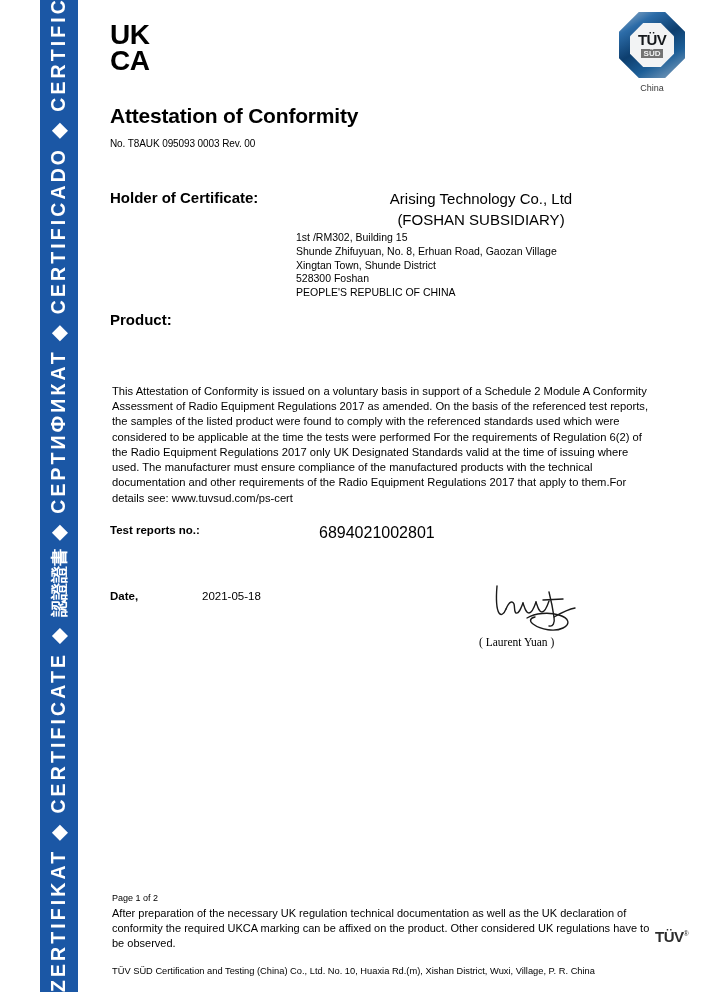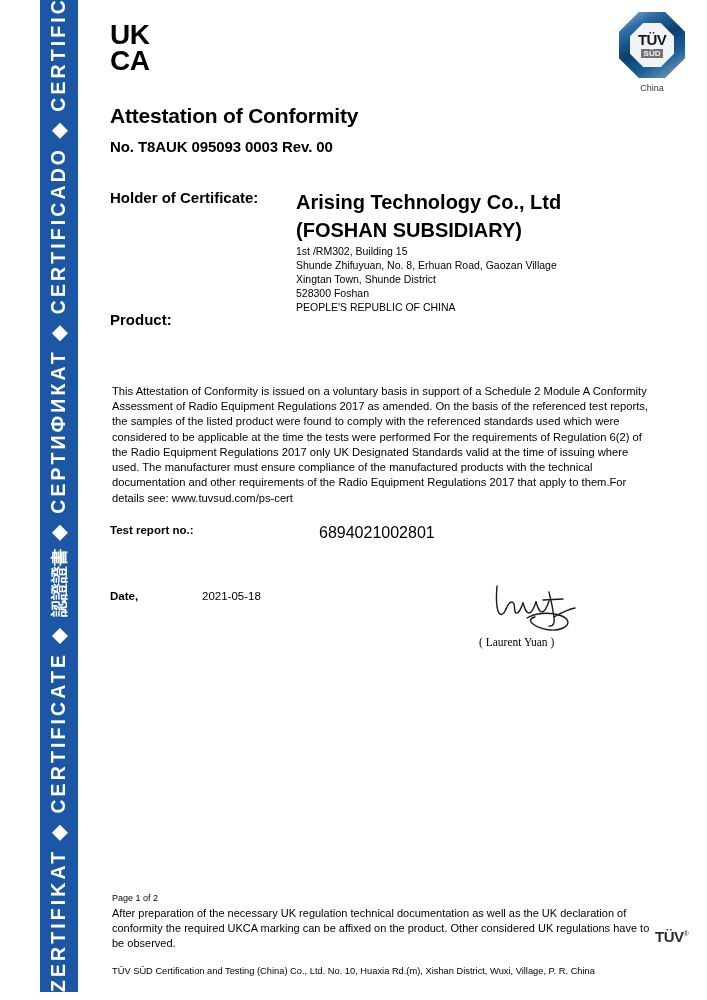--- a/index.html
+++ b/index.html
@@ -130,40 +130,41 @@
     left: 0px;
     top: 104px;
     font-size: 21px;
     font-weight: bold;
     letter-spacing: -0.2px;
   }
   #doc-number {
     position: absolute;
     left: 0px;
     top: 138px;
-    font-size: 15px;
-    font-weight: bold;
+    font-size: 10px;
+    font-weight: normal;
     letter-spacing: -0.1px;
   }
 
   
   .row-label {
     position: absolute;
     left: 0px;
     font-size: 15px;
     font-weight: bold;
   }
   .row-value {
     position: absolute;
     left: 186px;
   }
   .value-strong {
-    font-size: 20px;
-    font-weight: bold;
+    font-size: 15px;
+    font-weight: normal;
     line-height: 1.42;
+    text-align: center;
   }
   .value-plain {
     font-size: 10.5px;
     line-height: 1.33;
   }
 
   #holder-label { top: 189px; }
   #holder-value { top: 188px; width: 370px; }
   #product-label { top: 311px; }
   #product-value { top: 310px; width: 370px; }
@@ -290,21 +291,21 @@
       <div>Xingtan Town, Shunde District</div>
       <div>528300 Foshan</div>
       <div>PEOPLE'S REPUBLIC OF CHINA</div>
     </div>
   </div>
 
   <div class="row-label" id="product-label">Product:</div>
 
   <div id="body-paragraph">This Attestation of Conformity is issued on a voluntary basis in support of a Schedule 2 Module A Conformity Assessment of Radio Equipment Regulations 2017 as amended. On the basis of the referenced test reports, the samples of the listed product were found to comply with the referenced standards used which were considered to be applicable at the time the tests were performed  For the requirements of Regulation 6(2) of the Radio Equipment Regulations 2017 only UK Designated Standards valid at the time of issuing where used. The manufacturer must ensure compliance of the manufactured products with the technical documentation and other requirements of the Radio Equipment  Regulations 2017 that apply to them.For details see: www.tuvsud.com/ps-cert</div>
 
-  <div class="row-label" id="test-report-label">Test report no.:</div>
+  <div class="row-label" id="test-report-label">Test reports no.:</div>
   <div id="test-report-value">6894021002801</div>
 
   <div class="row-label" id="date-label">Date,</div>
   <div id="date-value">2021-05-18</div>
 
   <div id="signature-block">
     <svg id="signature-mark" viewBox="0 0 140 58">
       <g fill="none" stroke="#1a1a1a" stroke-width="1.4" stroke-linecap="round" stroke-linejoin="round">
         <path d="M14 8 C13 20, 13 30, 16 35 C18 38, 21 36, 23 31"></path>
         <path d="M23 31 C26 24, 29 22, 31 26 C32 30, 31 34, 33 35 C36 36, 38 30, 40 25"></path>

